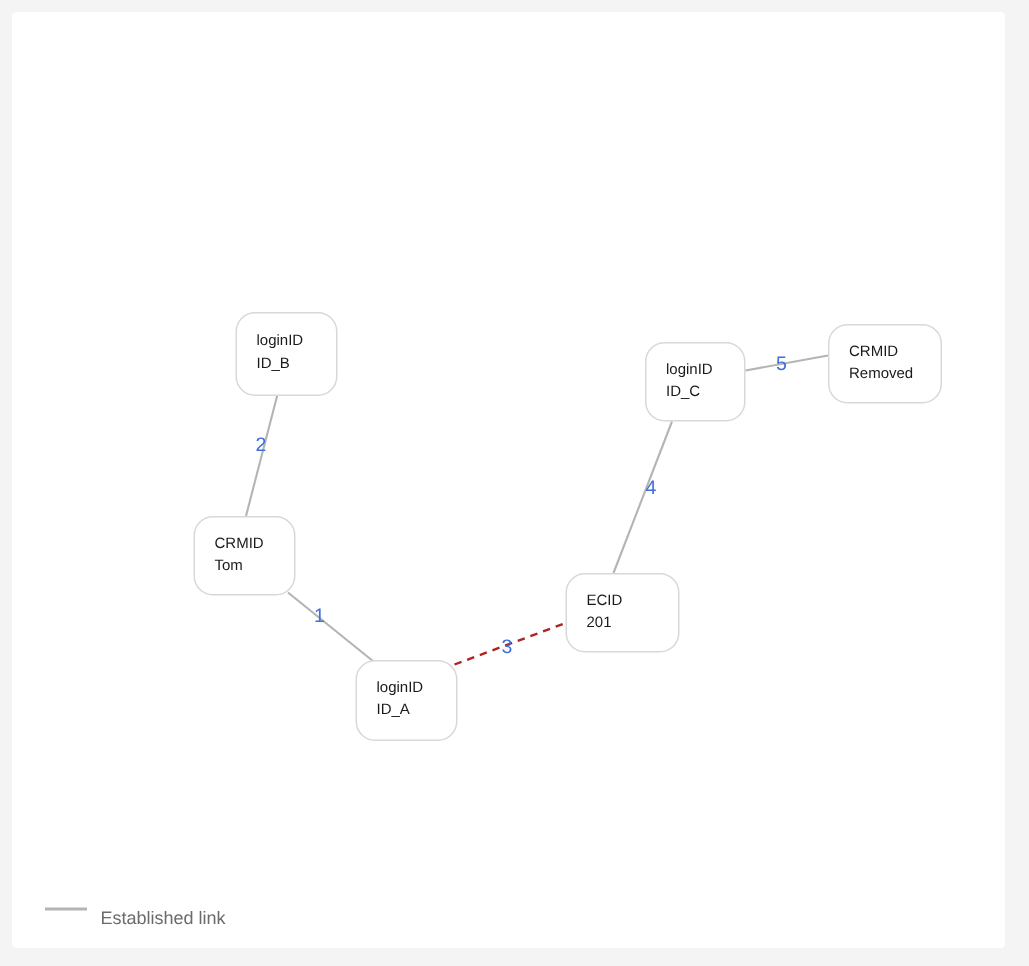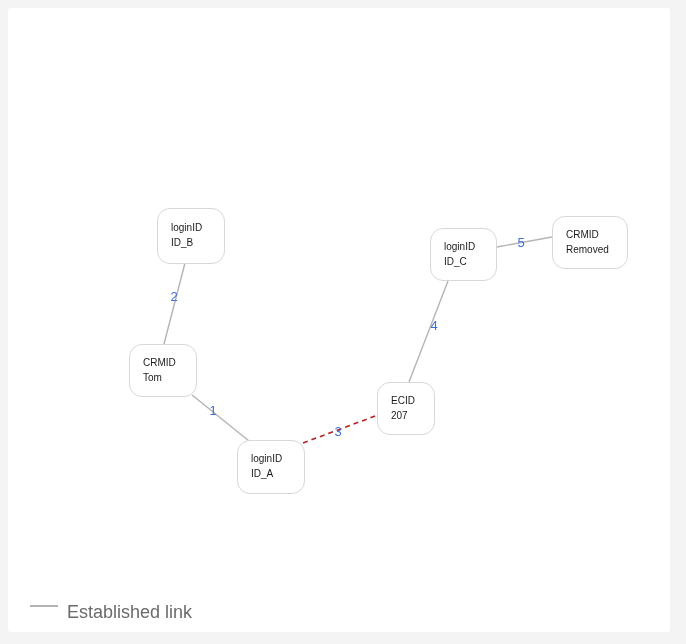--- a/index.html
+++ b/index.html
@@ -79,21 +79,21 @@
   .legend-swatch {
     width: 28px;
     height: 0;
     border-top-width: 2px;
     border-top-style: solid;
   }
   .legend-swatch.solid { border-top-color: #b4b4b4; }
   .legend-swatch.dashed { border-top-color: #ea8279; border-top-style: dashed; }
   .legend-label {
     color: #6b6b6b;
-    font-size: 18px;
+    font-size: 12px;
     margin-top: 12px;
   }
 </style>
 </head>
 <body>
 
 <div id="card">
   <div id="graph-canvas">
 
     <svg class="edge-svg" viewBox="0 0 662 624" width="662" height="624" xmlns="http://www.w3.org/2000/svg" id="edges-svg">
@@ -110,23 +110,23 @@
           <div class="l2">ID_B</div>
         </div>
         <div class="node" style="left: 121px; top: 336px; width: 68px; height: 53px;">
           <div class="l1">CRMID</div>
           <div class="l2">Tom</div>
         </div>
         <div class="node" style="left: 229px; top: 432px; width: 68px; height: 54px;">
           <div class="l1">loginID</div>
           <div class="l2">ID_A</div>
         </div>
-        <div class="node" style="left: 369px; top: 374px; width: 58px; height: 53px;">
+        <div class="node" style="left: 369px; top: 374px; width: 76px; height: 53px;">
           <div class="l1">ECID</div>
-          <div class="l2">207</div>
+          <div class="l2">201</div>
         </div>
         <div class="node" style="left: 422px; top: 220px; width: 67px; height: 53px;">
           <div class="l1">loginID</div>
           <div class="l2">ID_C</div>
         </div>
         <div class="node" style="left: 544px; top: 208px; width: 76px; height: 53px;">
           <div class="l1">CRMID</div>
           <div class="l2">Removed</div>
         </div>
       </div>

